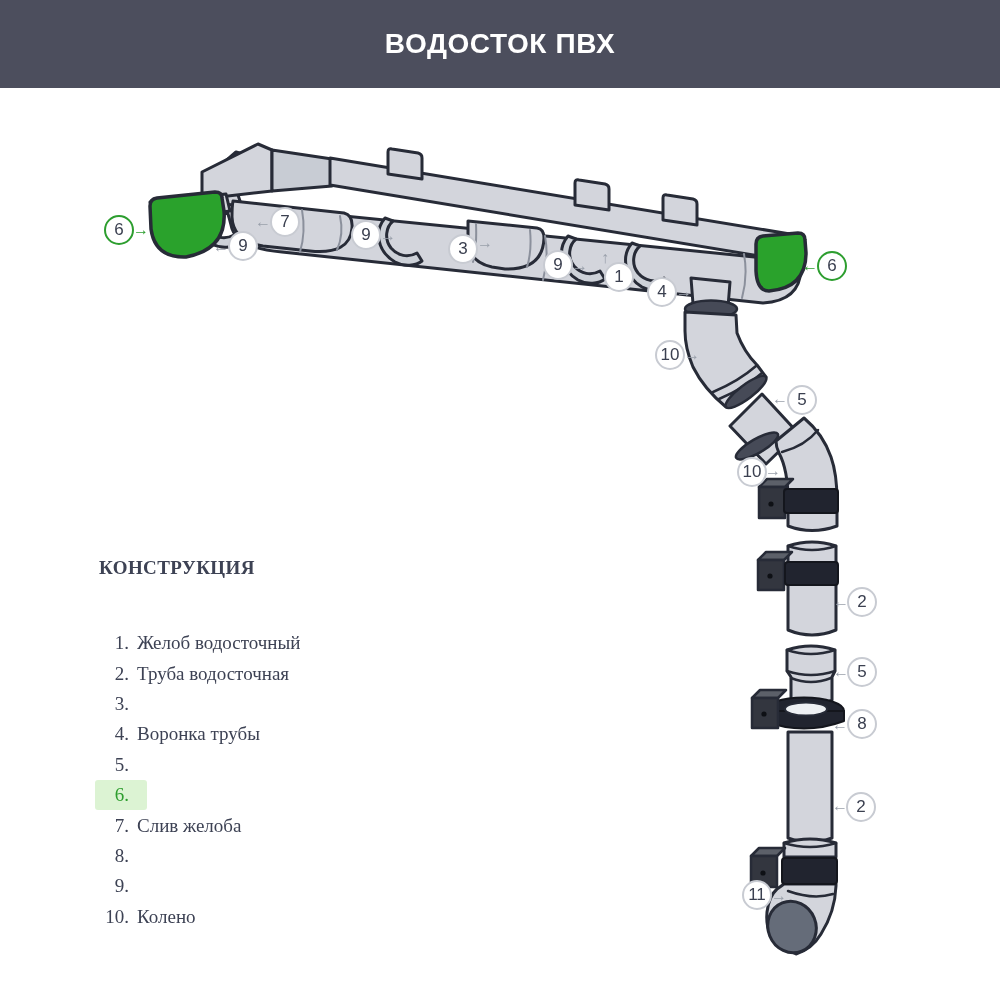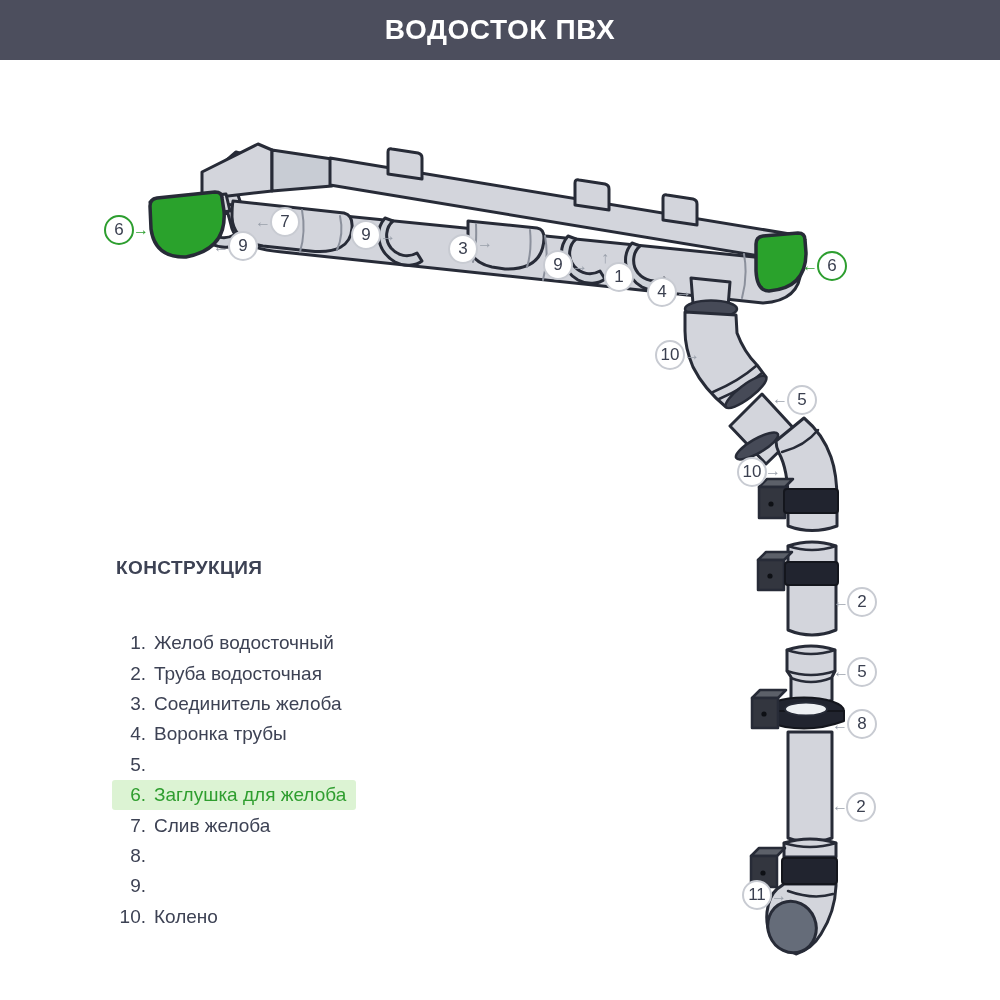--- a/index.html
+++ b/index.html
@@ -2,21 +2,21 @@
 <html><head>
 <meta charset="utf-8">
 <style>
   html,body{margin:0;padding:0;}
   body{
     width:1000px;height:1000px;position:relative;overflow:hidden;
     background:#ffffff;
     font-family:"Liberation Sans","DejaVu Sans",sans-serif;
   }
   .header{
-    position:absolute;top:0;left:0;width:1000px;height:60px;
+    position:absolute;top:0;left:0;width:1000px;height:88px;
     background:var(--header-bg,#4c4e5d);
     display:flex;align-items:center;justify-content:center;
   }
   .header h1{
     margin:0;color:var(--header-text,#fff);
     font-size:28px;font-weight:700;letter-spacing:.6px;
   }
   svg.diagram{position:absolute;left:0;top:0;}
   .part{fill:var(--pipe,#d3d5dc);stroke:var(--outline,#272b37);stroke-width:3;stroke-linejoin:round;}
   .part2{fill:#c8ccd4;stroke:var(--outline,#272b37);stroke-width:3;stroke-linejoin:round;}
@@ -39,21 +39,21 @@
     font-size:17px;color:var(--callout-text,#3b4050);
     transform:translate(-50%,-50%);
   }
   .callout.green{border-color:var(--green-stroke,#2d9e2f);border-width:2.5px;}
   .arrow{
     position:absolute;font-size:16px;line-height:16px;
     color:var(--arrow,#9aa0ab);transform:translate(-50%,-50%);
   }
   .arrow.green{color:var(--green-stroke,#2d9e2f);}
 
-  .legend{position:absolute;left:116px;top:557px;}
+  .legend{position:absolute;left:99px;top:557px;font-family:Liberation Serif, serif;}
   .legend-title{
     font-size:19px;font-weight:700;letter-spacing:.4px;
     color:var(--legend-text,#3d4254);
   }
   ul.legend-list{list-style:none;margin:49px 0 0 0;padding:0;}
   ul.legend-list li{
     display:flex;align-items:center;width:max-content;
     height:30.4px;font-size:19px;color:var(--legend-text,#3d4254);
     padding:0 10px 0 4px;margin-left:-4px;border-radius:3px;
   }
@@ -216,32 +216,30 @@
       <li>
         <span class="num">1.</span>
         <span>Желоб водосточный</span>
       </li>
       <li>
         <span class="num">2.</span>
         <span>Труба водосточная</span>
       </li>
       <li>
         <span class="num">3.</span>
-        <span>Соединитель желоба</span>
       </li>
       <li>
         <span class="num">4.</span>
         <span>Воронка трубы</span>
       </li>
       <li>
         <span class="num">5.</span>
       </li>
       <li class="highlight">
         <span class="num">6.</span>
-        <span>Заглушка для желоба</span>
       </li>
       <li>
         <span class="num">7.</span>
         <span>Слив желоба</span>
       </li>
       <li>
         <span class="num">8.</span>
       </li>
       <li>
         <span class="num">9.</span>

